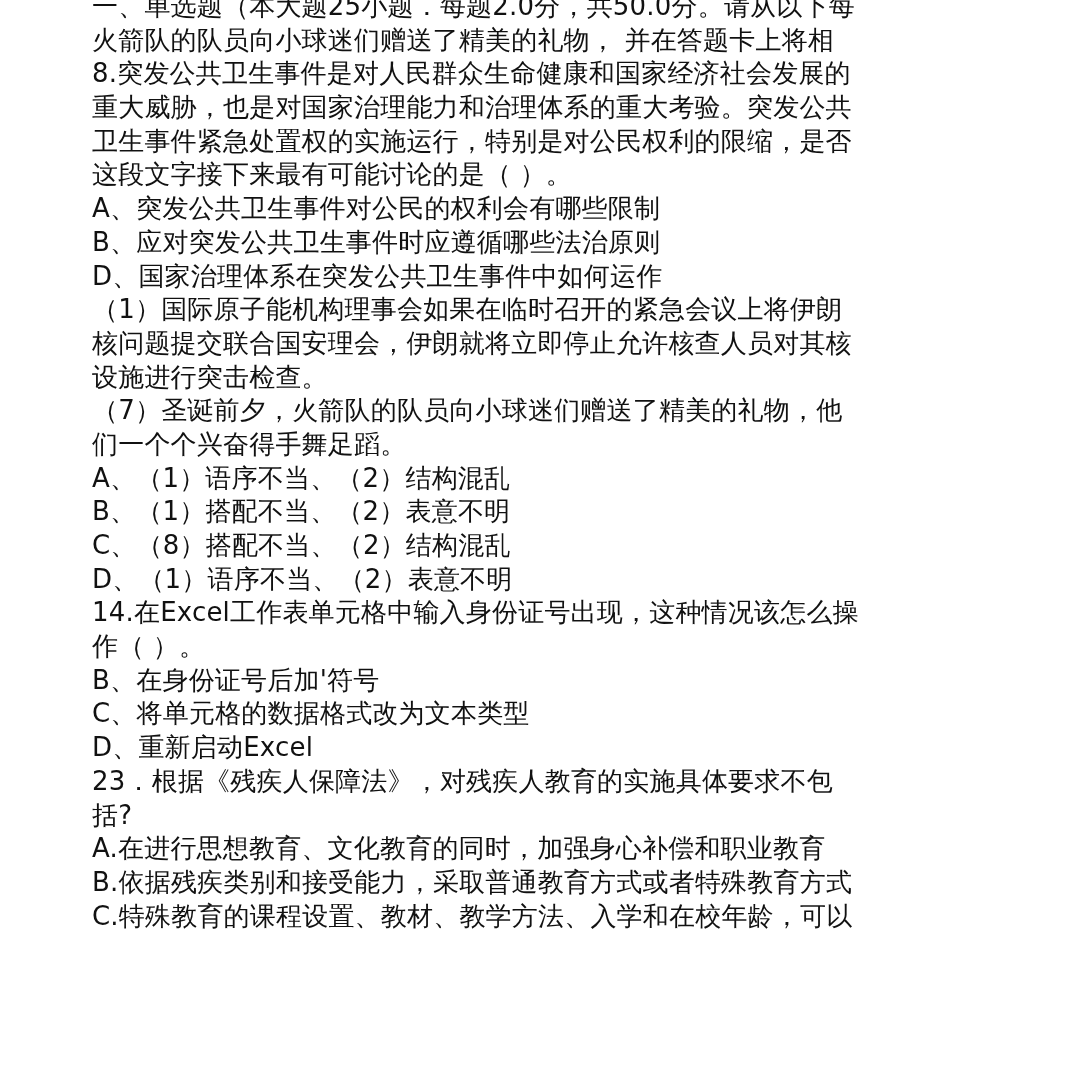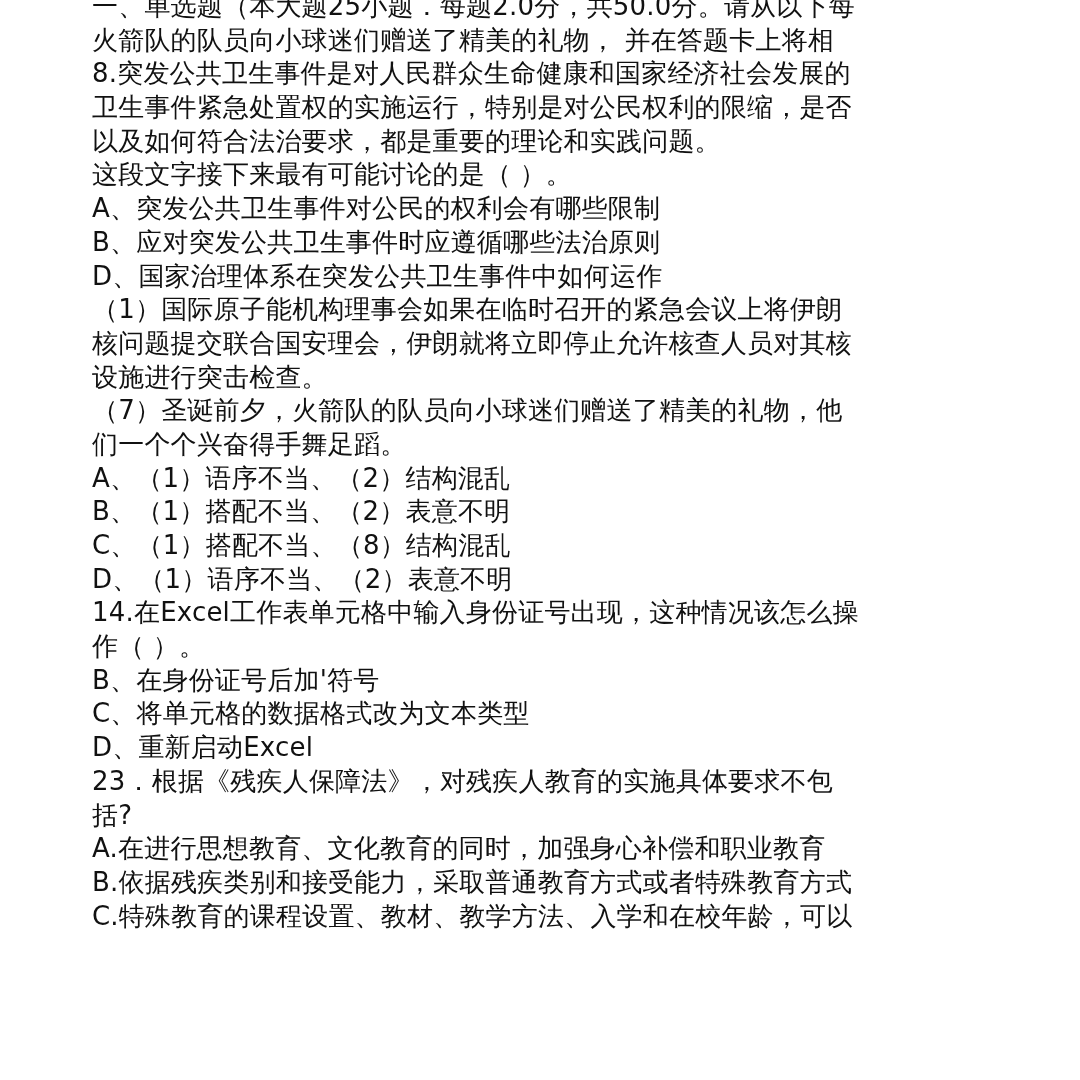--- a/index.html
+++ b/index.html
@@ -38,37 +38,37 @@
 
 <div class="page">
 
   <div class="block">
     <span class="line">一、单选题（本大题25小题．每题2.0分，共50.0分。请从以下每</span>
     <span class="line">火箭队的队员向小球迷们赠送了精美的礼物， 并在答题卡上将相</span>
   </div>
 
   <div class="block">
     <span class="line">8.突发公共卫生事件是对人民群众生命健康和国家经济社会发展的</span>
+    <span class="line">重大威胁，也是对国家治理能力和治理体系的重大考验。突发公共</span>
     <span class="line">卫生事件紧急处置权的实施运行，特别是对公民权利的限缩，是否</span>
-    <span class="line">以及如何符合法治要求，都是重要的理论和实践问题。</span>
     <span class="line">这段文字接下来最有可能讨论的是（   ）。</span>
     <span class="line">A、突发公共卫生事件对公民的权利会有哪些限制</span>
     <span class="line">B、应对突发公共卫生事件时应遵循哪些法治原则</span>
     <span class="line">D、国家治理体系在突发公共卫生事件中如何运作</span>
   </div>
 
   <div class="block">
     <span class="line">（1）国际原子能机构理事会如果在临时召开的紧急会议上将伊朗</span>
     <span class="line">核问题提交联合国安理会，伊朗就将立即停止允许核查人员对其核</span>
     <span class="line">设施进行突击检查。</span>
     <span class="line">（7）圣诞前夕，火箭队的队员向小球迷们赠送了精美的礼物，他</span>
     <span class="line">们一个个兴奋得手舞足蹈。</span>
     <span class="line">A、（1）语序不当、（2）结构混乱</span>
     <span class="line">B、（1）搭配不当、（2）表意不明</span>
-    <span class="line">C、（1）搭配不当、（8）结构混乱</span>
+    <span class="line">C、（8）搭配不当、（2）结构混乱</span>
     <span class="line">D、（1）语序不当、（2）表意不明</span>
   </div>
 
   <div class="block">
     <span class="line">14.在Excel工作表单元格中输入身份证号出现，这种情况该怎么操</span>
     <span class="line">作（   ）。</span>
     <span class="line">B、在身份证号后加'符号</span>
     <span class="line">C、将单元格的数据格式改为文本类型</span>
     <span class="line">D、重新启动Excel</span>
   </div>

